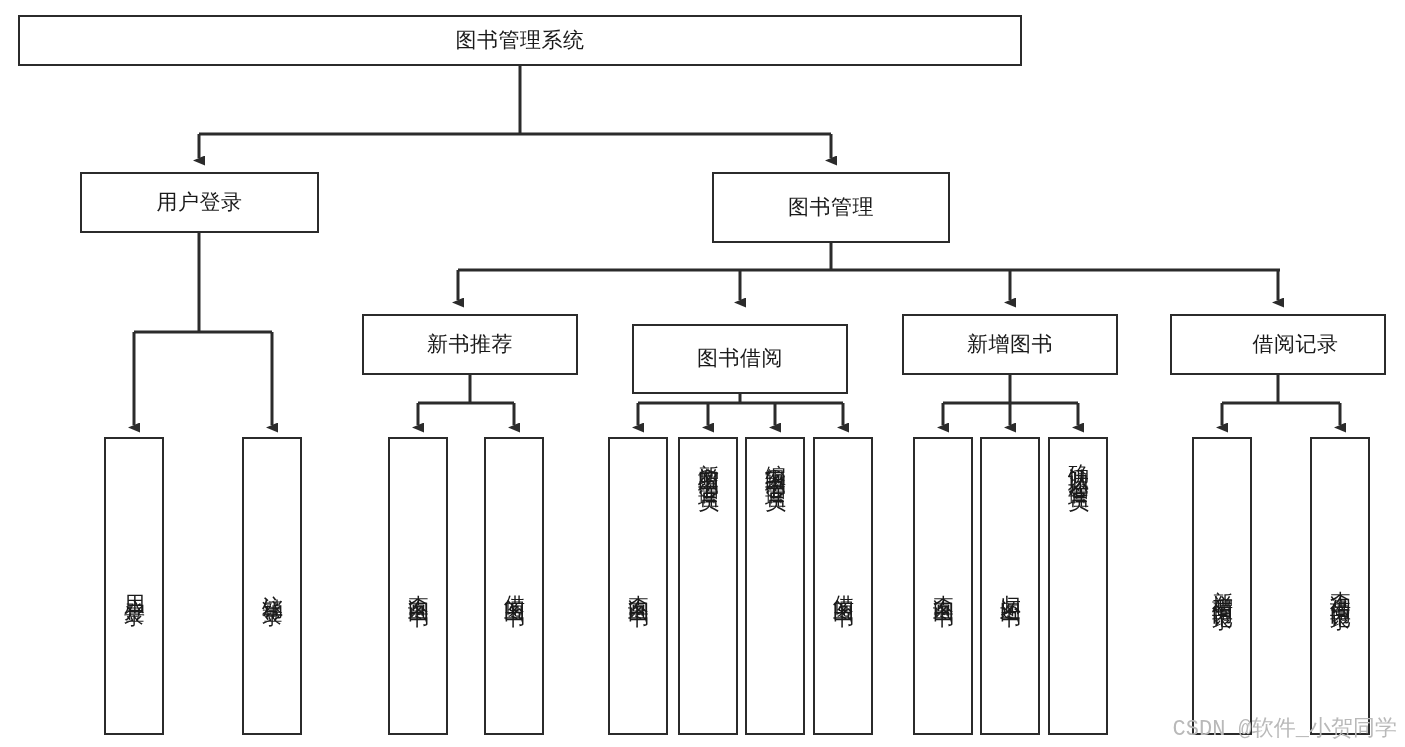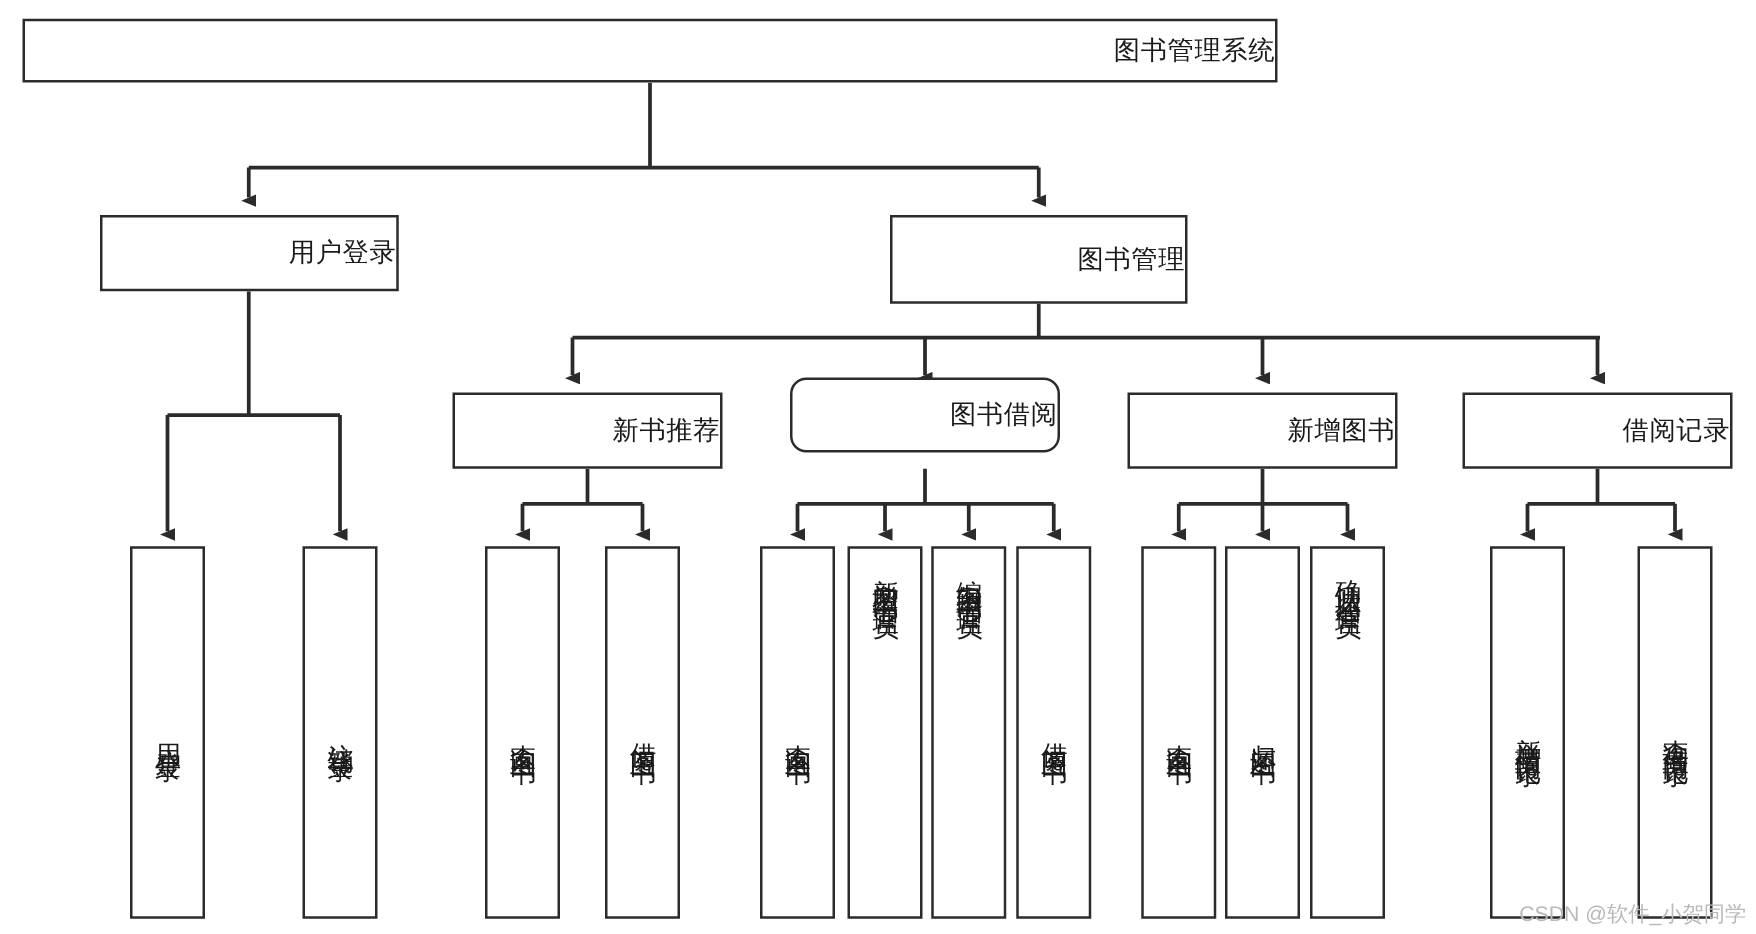--- a/index.html
+++ b/index.html
@@ -26,21 +26,21 @@
     width: 1405px;
     height: 747px;
   }
   .node-box {
     position: absolute;
     box-sizing: border-box;
     background: #ffffff;
     border: 2px solid #2b2b2b;
     display: flex;
     align-items: center;
-    justify-content: flex-end;
+    justify-content: center;
     overflow: hidden;
   }
   .node-label-h {
     font-size: 21px;
     color: #1a1a1a;
     line-height: 1.1;
     white-space: nowrap;
     letter-spacing: 0.5px;
   }
   .node-label-v {
@@ -58,24 +58,24 @@
     padding-top: 8px;
   }
   .leaf-box.centered {
     align-items: center;
     padding-top: 0;
   }
   #watermark {
     position: absolute;
     right: 8px;
     bottom: 4px;
-    font-size: 17px;
+    font-size: 22px;
     color: #b9b9b9;
     white-space: nowrap;
-    font-family: Liberation Sans, sans-serif;
+    font-family: Liberation Mono, monospace;
   }
 </style>
 </head>
 <body>
 
 <div id="diagram-root">
 
   <svg id="tree-svg" viewBox="0 0 1405 747">
     <defs>
       <marker id="arrow" markerWidth="10" markerHeight="12" refX="2.5" refY="6" orient="auto" markerUnits="userSpaceOnUse">
@@ -135,21 +135,21 @@
   <div class="node-box" style="left:80px; top:172px; width:239px; height:61px;">
     <span class="node-label-h">用户登录</span>
   </div>
   <div class="node-box" style="left:712px; top:172px; width:238px; height:71px;">
     <span class="node-label-h">图书管理</span>
   </div>
 
   <div class="node-box" style="left:362px; top:314px; width:216px; height:61px;font-family:Liberation Serif, serif;">
     <span class="node-label-h">新书推荐</span>
   </div>
-  <div class="node-box" style="left:632px; top:302px; width:216px; height:60px;border-radius:13px;">
+  <div class="node-box" style="left:632px; top:324px; width:216px; height:70px;">
     <span class="node-label-h">图书借阅</span>
   </div>
   <div class="node-box" style="left:902px; top:314px; width:216px; height:61px;">
     <span class="node-label-h">新增图书</span>
   </div>
   <div class="node-box" style="left:1170px; top:314px; width:216px; height:61px;padding-left:35px;">
     <span class="node-label-h">借阅记录</span>
   </div>
 
   <div class="node-box leaf-box centered" style="left:104px; top:437px; width:60px; height:298px;">

